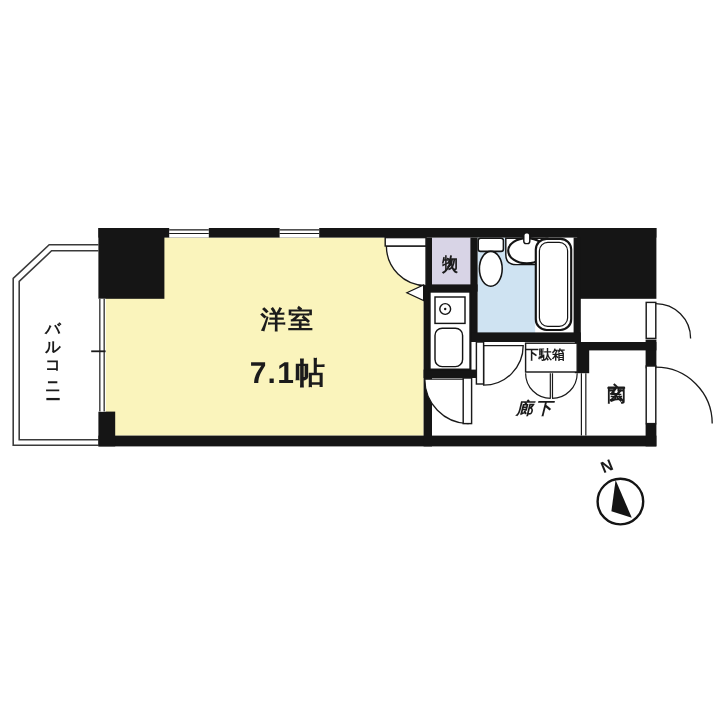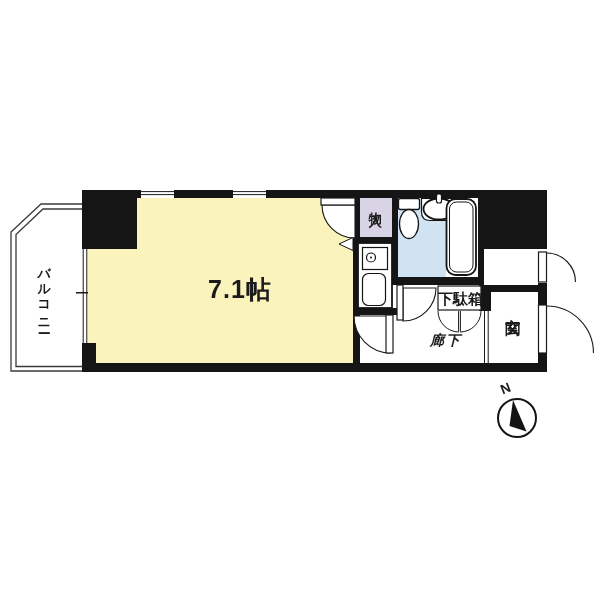--- a/index.html
+++ b/index.html
@@ -8,21 +8,21 @@
     font-family:"Liberation Sans","DejaVu Sans",sans-serif;color:#1b1b1b;
   }
   .canvas svg{position:absolute;left:0;top:0;}
   .lbl{position:absolute;color:#1b1b1b;font-weight:600;line-height:1.05;white-space:nowrap;}
   .vert{writing-mode:vertical-rl;text-orientation:upright;}
   .lbl-balcony{left:37px;top:259px;height:86px;font-size:13px;letter-spacing:2px;}
   .lbl-room{left:175px;top:256px;width:130px;text-align:center;}
   .lbl-room .rn{font-size:21px;display:block;letter-spacing:2px;}
   .lbl-room .ra{font-size:25px;display:block;margin-top:20px;letter-spacing:1px;}
   .lbl-storage{left:368px;top:202px;height:38px;font-size:13px;letter-spacing:1px;}
-  .lbl-getabako{left:438px;top:291px;width:44px;text-align:center;font-size:15px;}
+  .lbl-getabako{left:438px;top:291px;width:44px;text-align:left;font-size:11px;}
   .lbl-rouka{left:420px;top:333px;width:52px;text-align:center;font-size:14px;letter-spacing:2px;font-style:italic;}
   .lbl-genkan{left:505px;top:306px;height:46px;font-size:15px;letter-spacing:3px;}
   .lbl-north{left:501px;top:382px;font-size:13.5px;font-weight:700;transform:rotate(-22deg);}
 </style>
 </head>
 <body>
 
 <div class="canvas">
 
   <svg width="600" height="600" viewBox="0 0 600 600">
@@ -123,20 +123,21 @@
 
     <g>
       <circle cx="517" cy="418" r="19" fill="#ffffff" stroke="#141414" stroke-width="2"></circle>
       <polygon points="513,400 526.5,431.5 509.5,426" fill="#141414"></polygon>
     </g>
   </svg>
 
   <div class="lbl vert lbl-balcony">バルコニー</div>
 
   <div class="lbl lbl-room">
+    <span class="rn">洋室</span>
     <span class="ra">7.1帖</span>
   </div>
 
   <div class="lbl vert lbl-storage">物入</div>
 
   <div class="lbl lbl-getabako">下駄箱</div>
 
   <div class="lbl lbl-rouka">廊下</div>
 
   <div class="lbl vert lbl-genkan">玄関</div>

